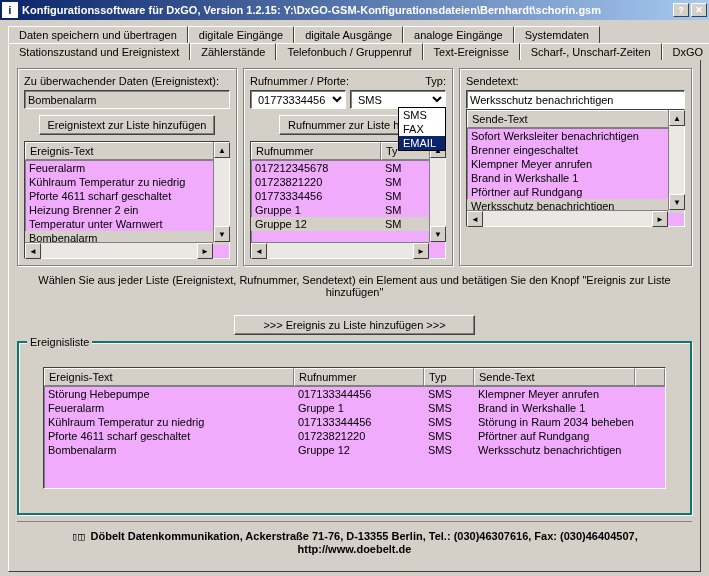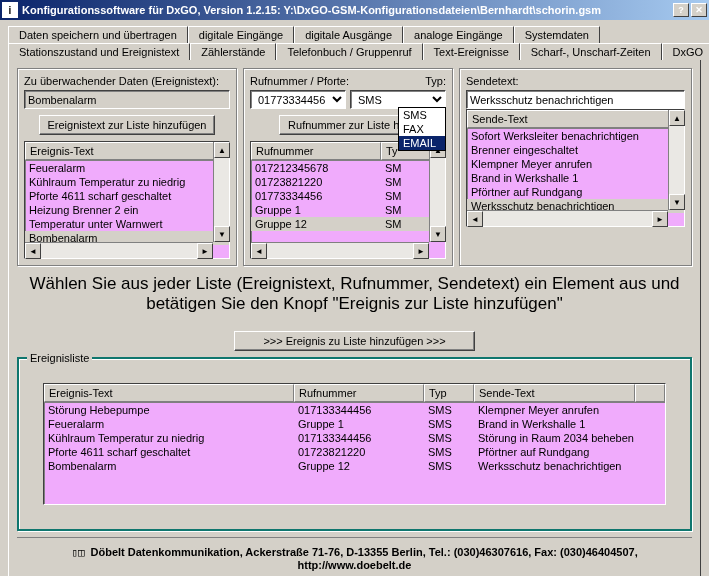--- a/index.html
+++ b/index.html
@@ -160,21 +160,21 @@
 .typ-sel { width: 50px; }
 .dropdown-popup {
   position: absolute;
   background: #fff;
   border: 1px solid #000;
   z-index: 10;
   font-size: 11px;
 }
 .dropdown-popup div { padding: 1px 4px; }
 .dropdown-popup .sel { background: #0a246a; color: #fff;}
-.instr { text-align: center; margin: 8px 0 17px; font-size: 17px;}
+.instr { text-align: center; margin: 8px 0 17px; font-size: 11px;}
 .fieldset {
   border: 2px solid #0f766e;
   box-shadow: inset 1px 1px 0 #fff, 1px 1px 0 #fff;
   padding: 24px;
   margin-top: 4px;
   position: relative;
 }
 .legend { position: absolute; top: -7px; left: 8px; background: #d4d0c8; padding: 0 3px;}
 .ereignis-table .hcell:nth-child(1) { flex: 0 0 250px;}
 .ereignis-table .hcell:nth-child(2) { flex: 0 0 130px;}

